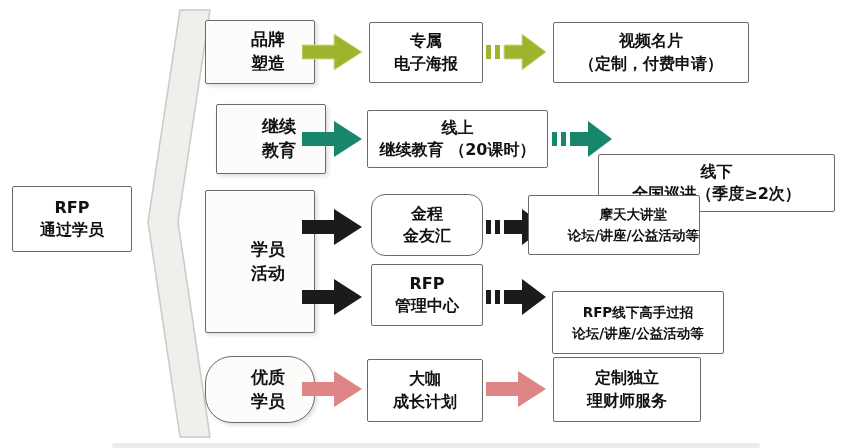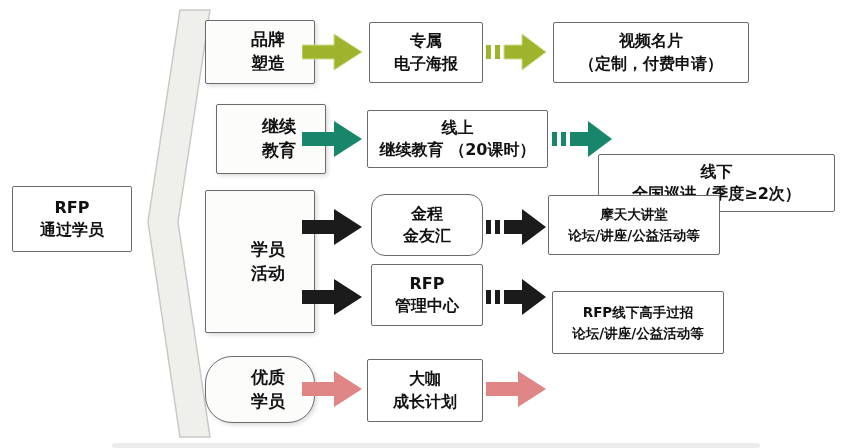--- a/index.html
+++ b/index.html
@@ -101,21 +101,21 @@
     <span class="lbl">金程
 金友汇</span>
   </div>
 
   <svg class="arrow" viewBox="0 0 62 42" style="left:486px;top:206px;">
     <rect x="0" y="14" width="5" height="14" fill="#1b1b1b"></rect>
     <rect x="9" y="14" width="5" height="14" fill="#1b1b1b"></rect>
     <polygon points="18,14 36,14 36,3 60,21 36,39 36,28 18,28" fill="#1b1b1b"></polygon>
   </svg>
 
-  <div class="box small" style="left:548px;top:195px;width:170px;height:58px;">
+  <div class="box small" style="left:528px;top:195px;width:170px;height:58px;justify-content:flex-end;">
     <span class="lbl">摩天大讲堂
 论坛/讲座/公益活动等</span>
   </div>
 
   <svg class="arrow" viewBox="0 0 62 42" style="left:302px;top:276px;">
     <polygon points="0,14 32,14 32,3 60,21 32,39 32,28 0,28" fill="#1b1b1b"></polygon>
   </svg>
 
   <div class="box" style="left:371px;top:264px;width:110px;height:60px;">
     <span class="lbl">RFP
@@ -144,16 +144,20 @@
 
   <div class="box" style="left:367px;top:359px;width:114px;height:61px;">
     <span class="lbl">大咖
 成长计划</span>
   </div>
 
   <svg class="arrow" viewBox="0 0 62 42" style="left:486px;top:368px;">
     <polygon points="0,14 32,14 32,3 60,21 32,39 32,28 0,28" fill="#df8585"></polygon>
   </svg>
 
+  <div class="box" style="left:553px;top:357px;width:146px;height:63px;">
+    <span class="lbl">定制独立
+理财师服务</span>
+  </div>
 
   <div class="edgebar"></div>
 
 </div>
 
 </body></html>

